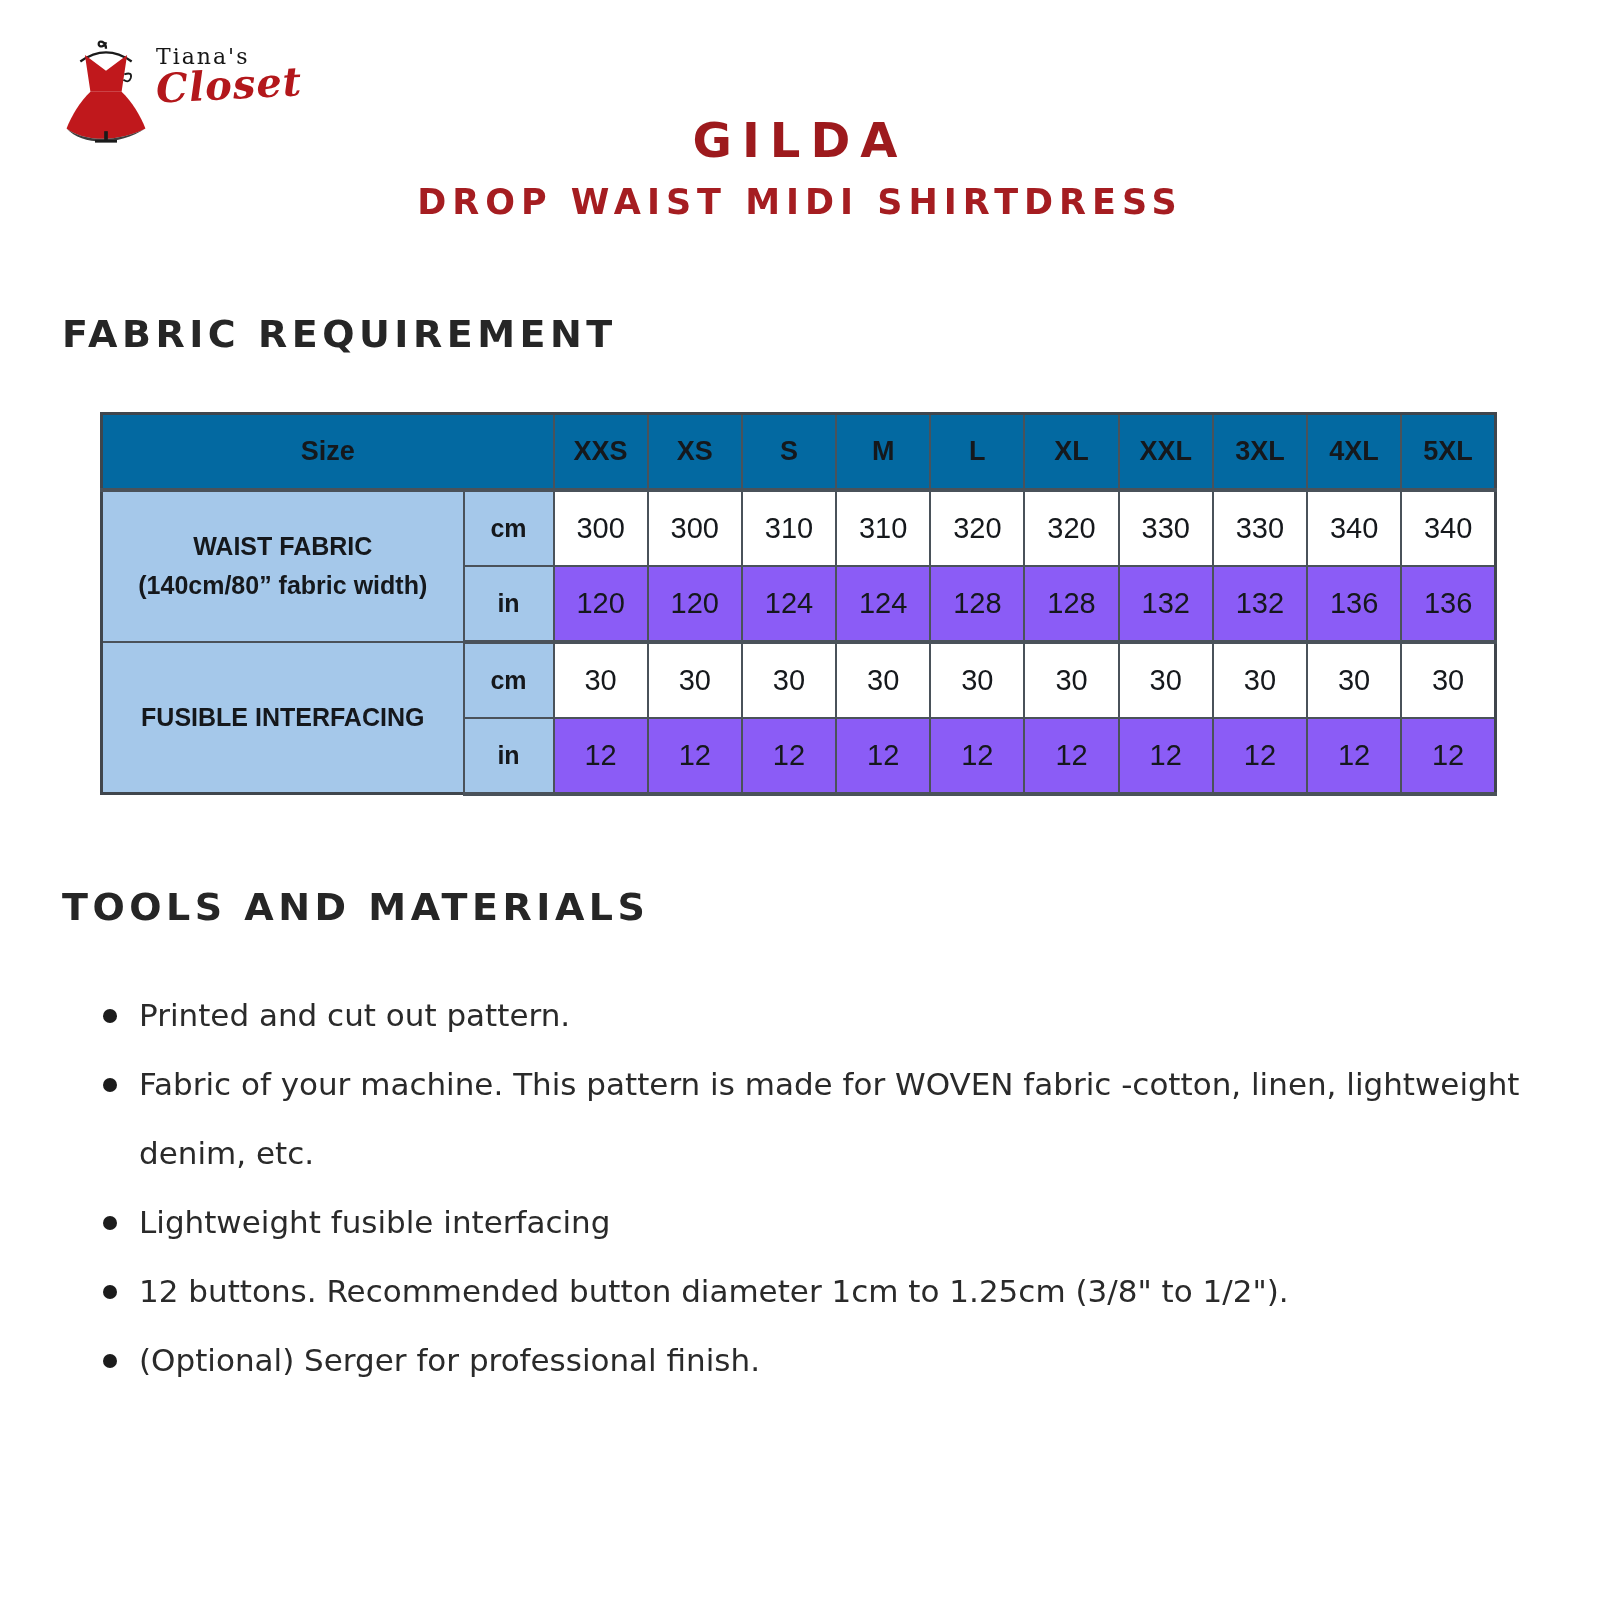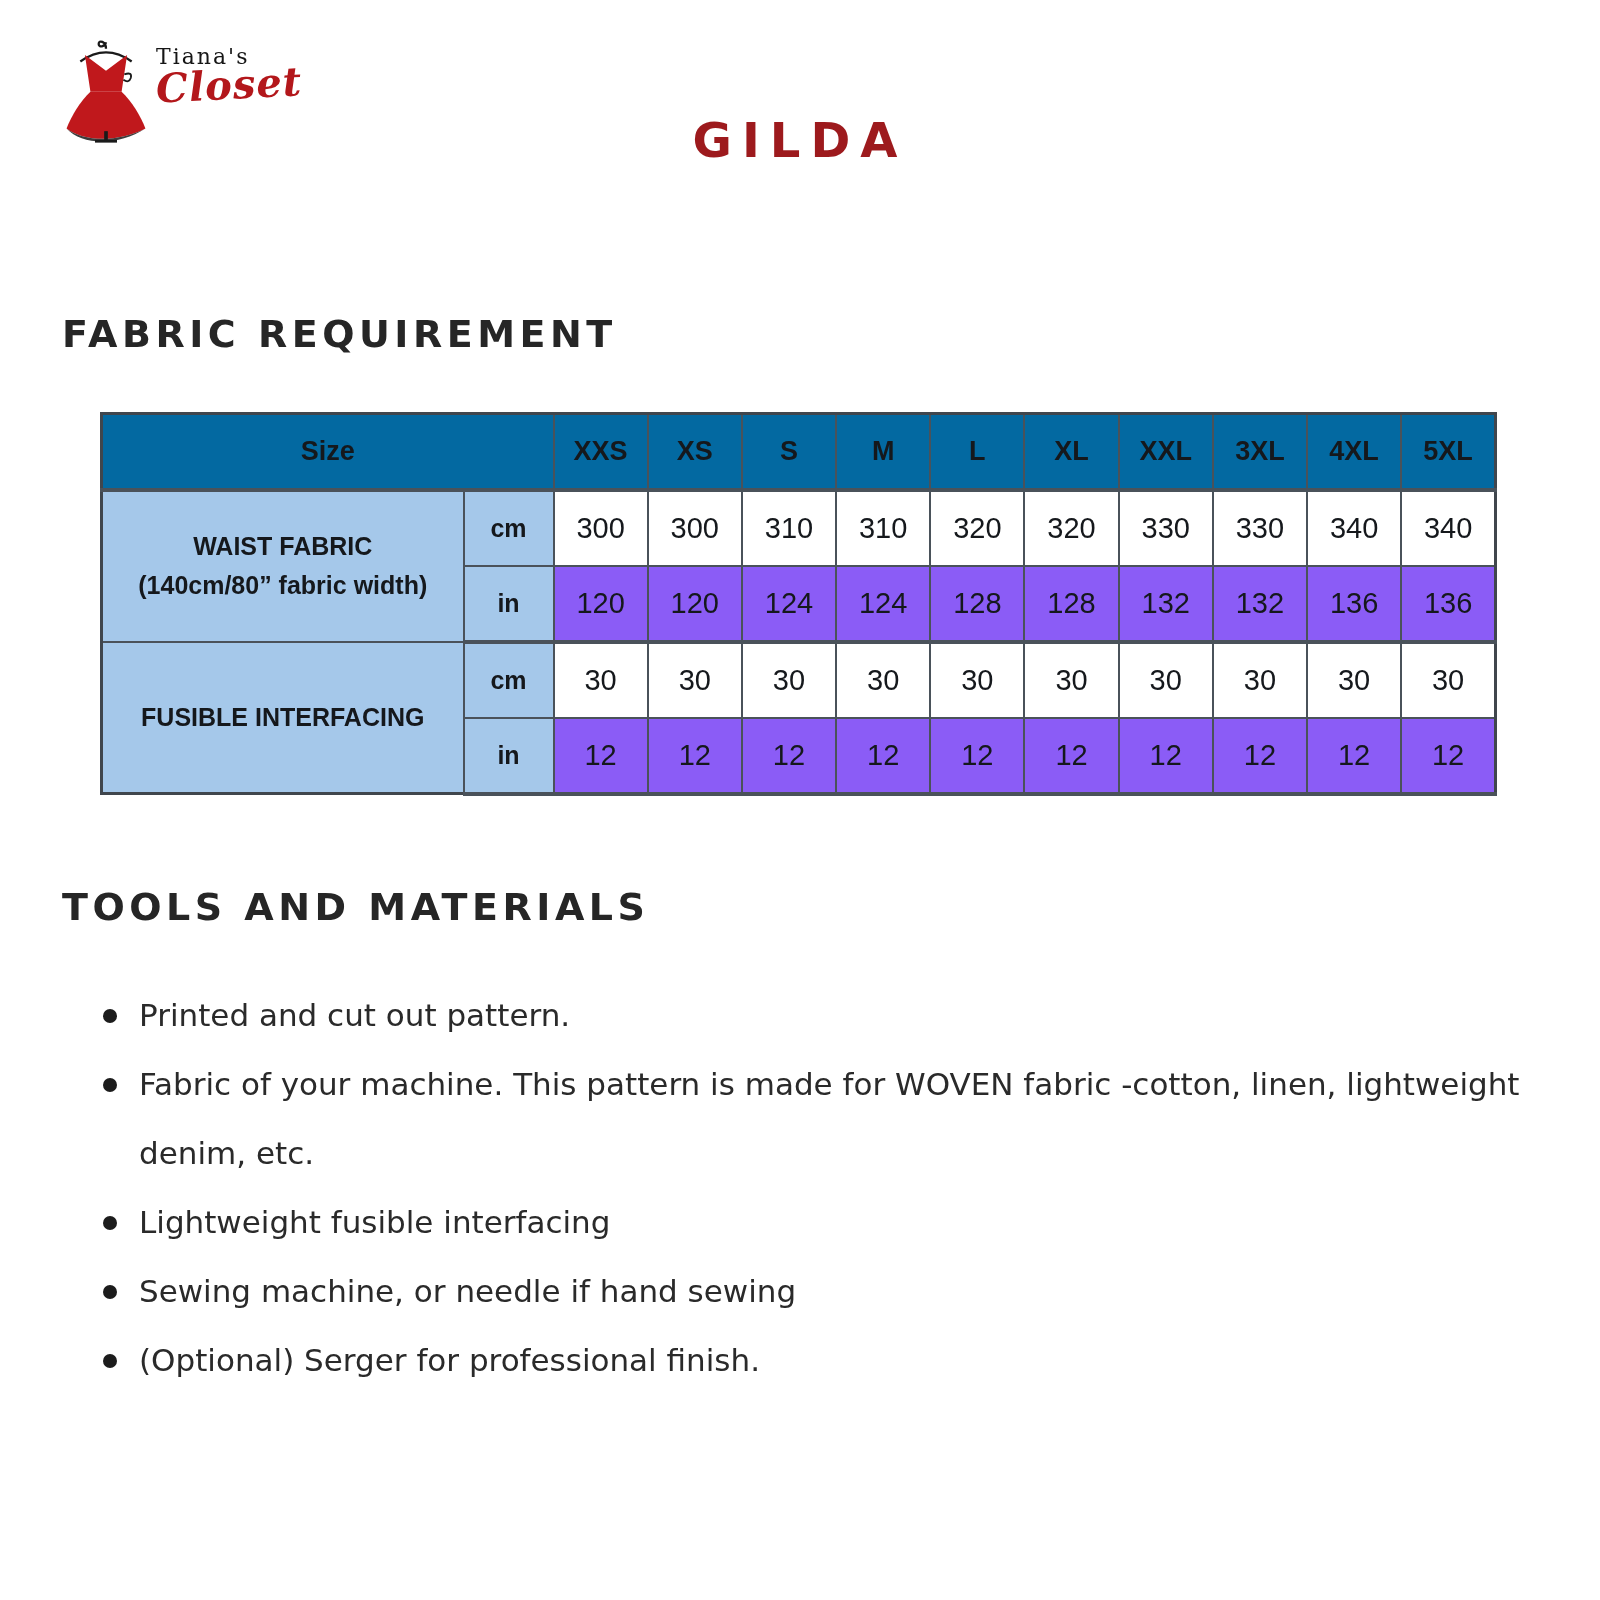--- a/index.html
+++ b/index.html
@@ -98,20 +98,21 @@
     <path d="M38 117 L62 117" stroke="#1a1a1a" stroke-width="3"></path>
   </svg>
   <div class="brand-text">
     <div class="brand-top">Tiana's</div>
     <div class="brand-bottom">Closet</div>
   </div>
 </div>
 
 <div class="title-block">
   <div class="title-name">GILDA</div>
+  <div class="title-sub">DROP WAIST MIDI SHIRTDRESS</div>
 </div>
 
 <h2 class="section-heading heading-fabric">FABRIC REQUIREMENT</h2>
 
 <table class="size-table">
   <colgroup>
     <col style="width:362px">
     <col style="width:90px">
   </colgroup>
   <thead>
@@ -191,15 +192,15 @@
       </tr>
     </tbody>
 </table>
 
 <h2 class="section-heading heading-tools">TOOLS AND MATERIALS</h2>
 
 <ul class="tools-list">
     <li>Printed and cut out pattern.</li>
     <li>Fabric of your machine. This pattern is made for WOVEN fabric -cotton, linen, lightweight denim, etc.</li>
     <li>Lightweight fusible interfacing</li>
-    <li>Sewing machine, or needle if hand sewing</li>
+    <li>12 buttons. Recommended button diameter 1cm to 1.25cm (3/8" to 1/2").</li>
     <li>(Optional) Serger for professional finish.</li>
   </ul>
 
 </body></html>

